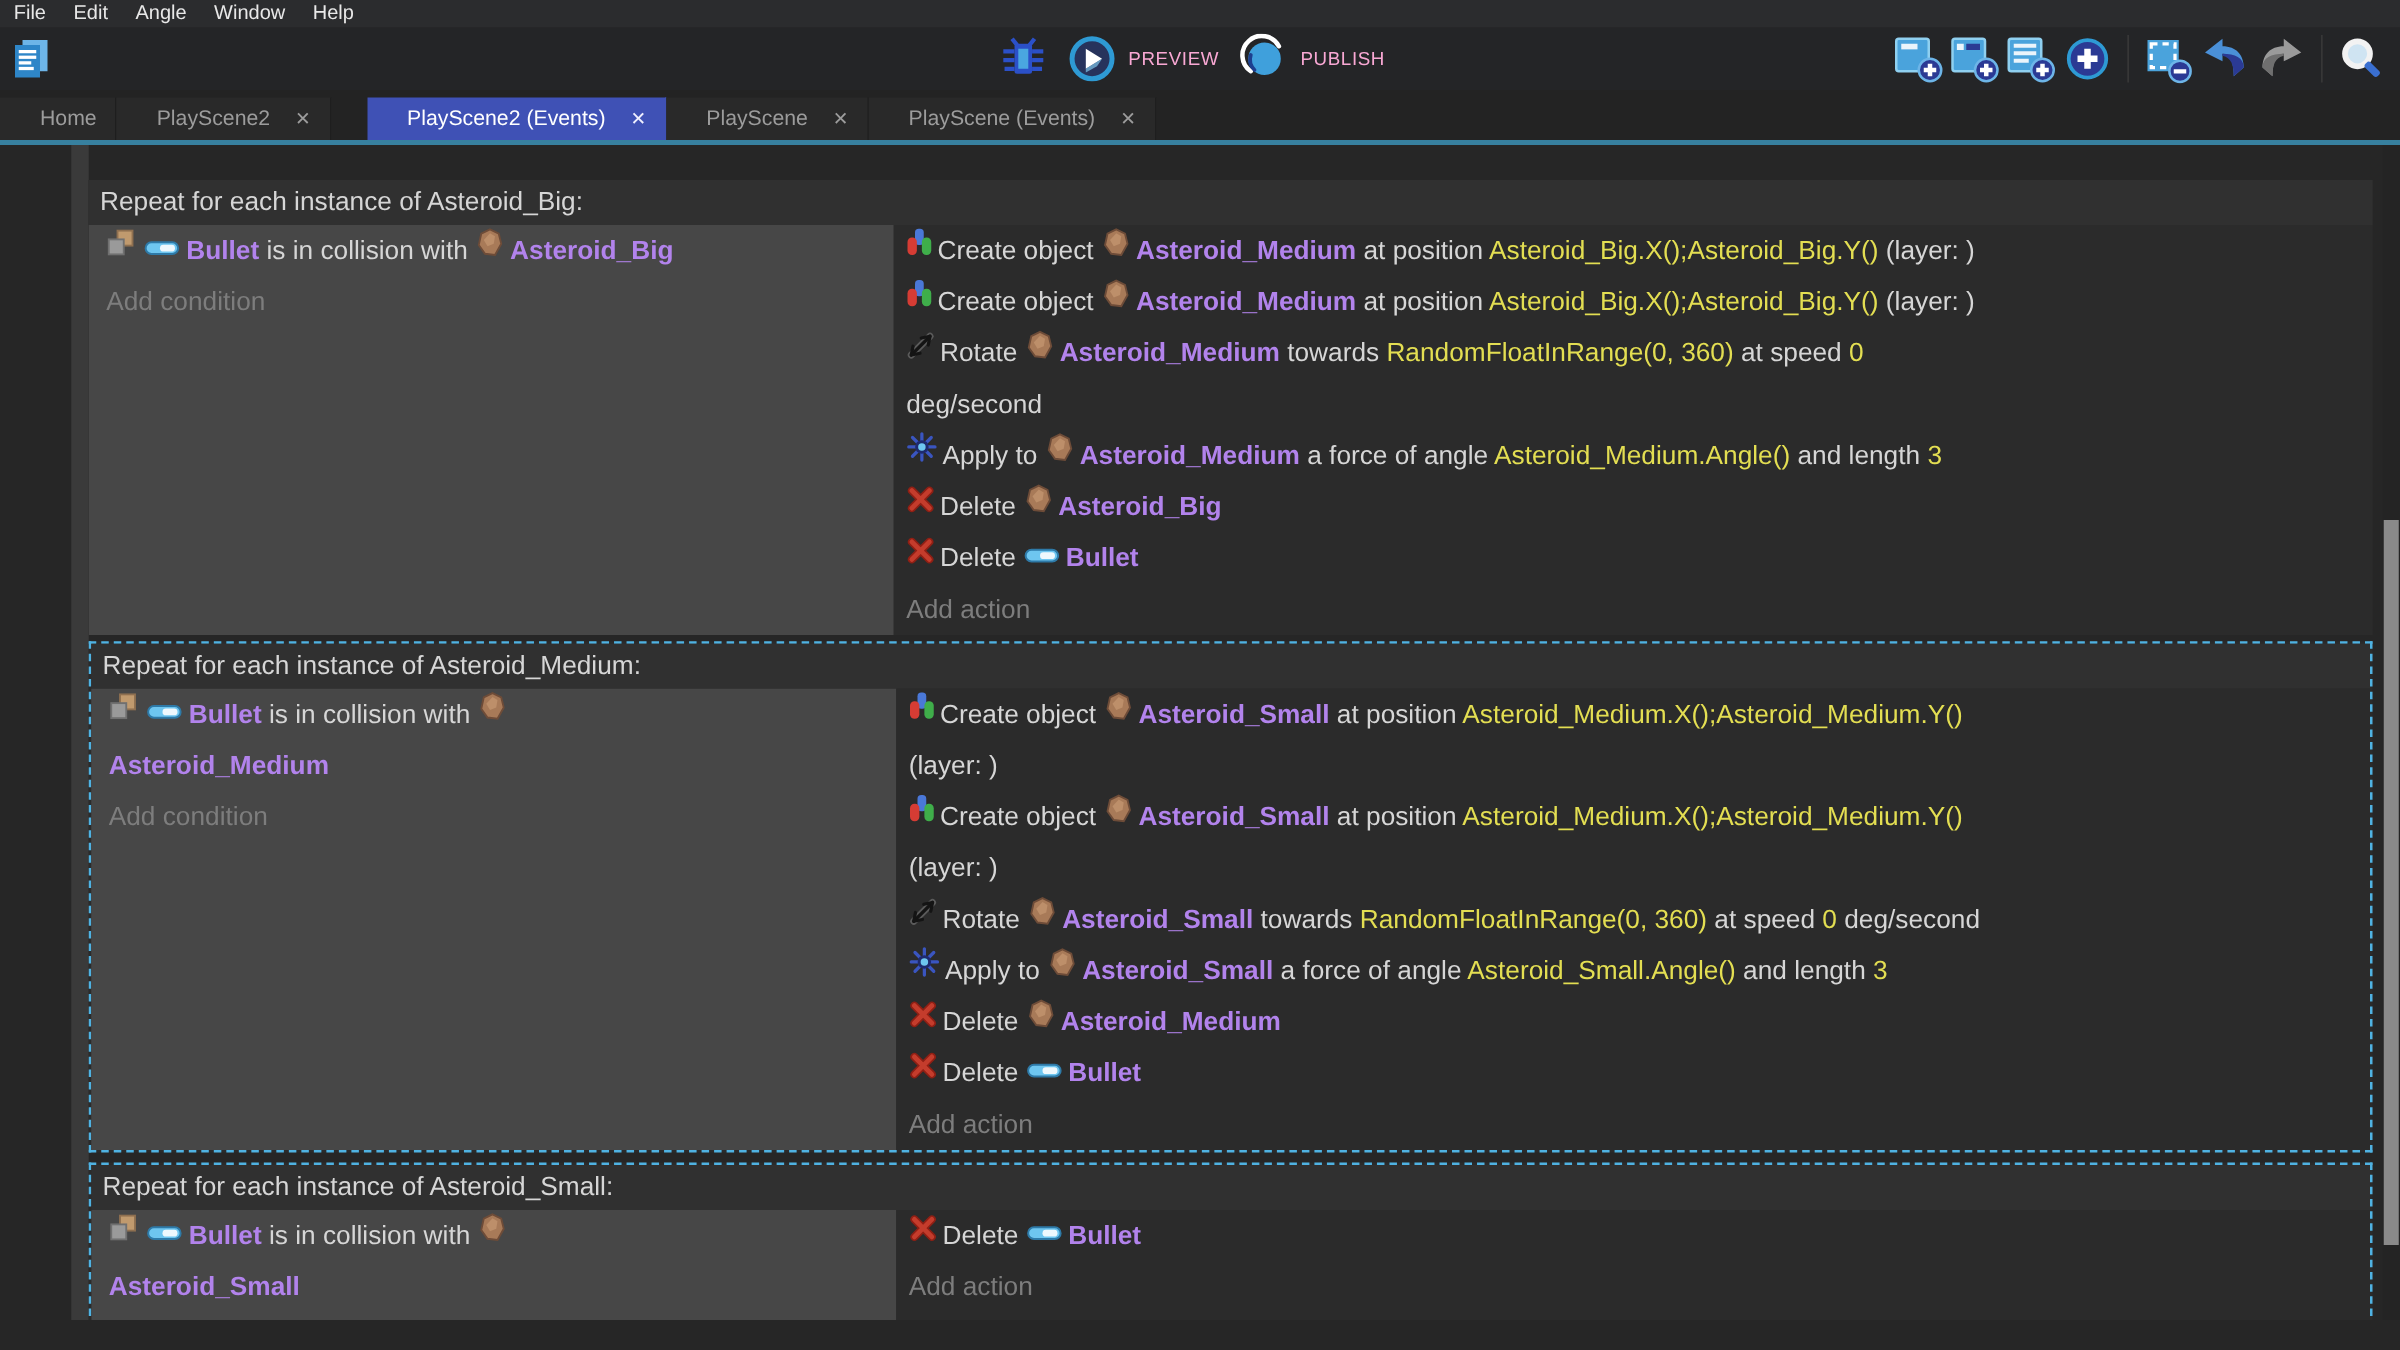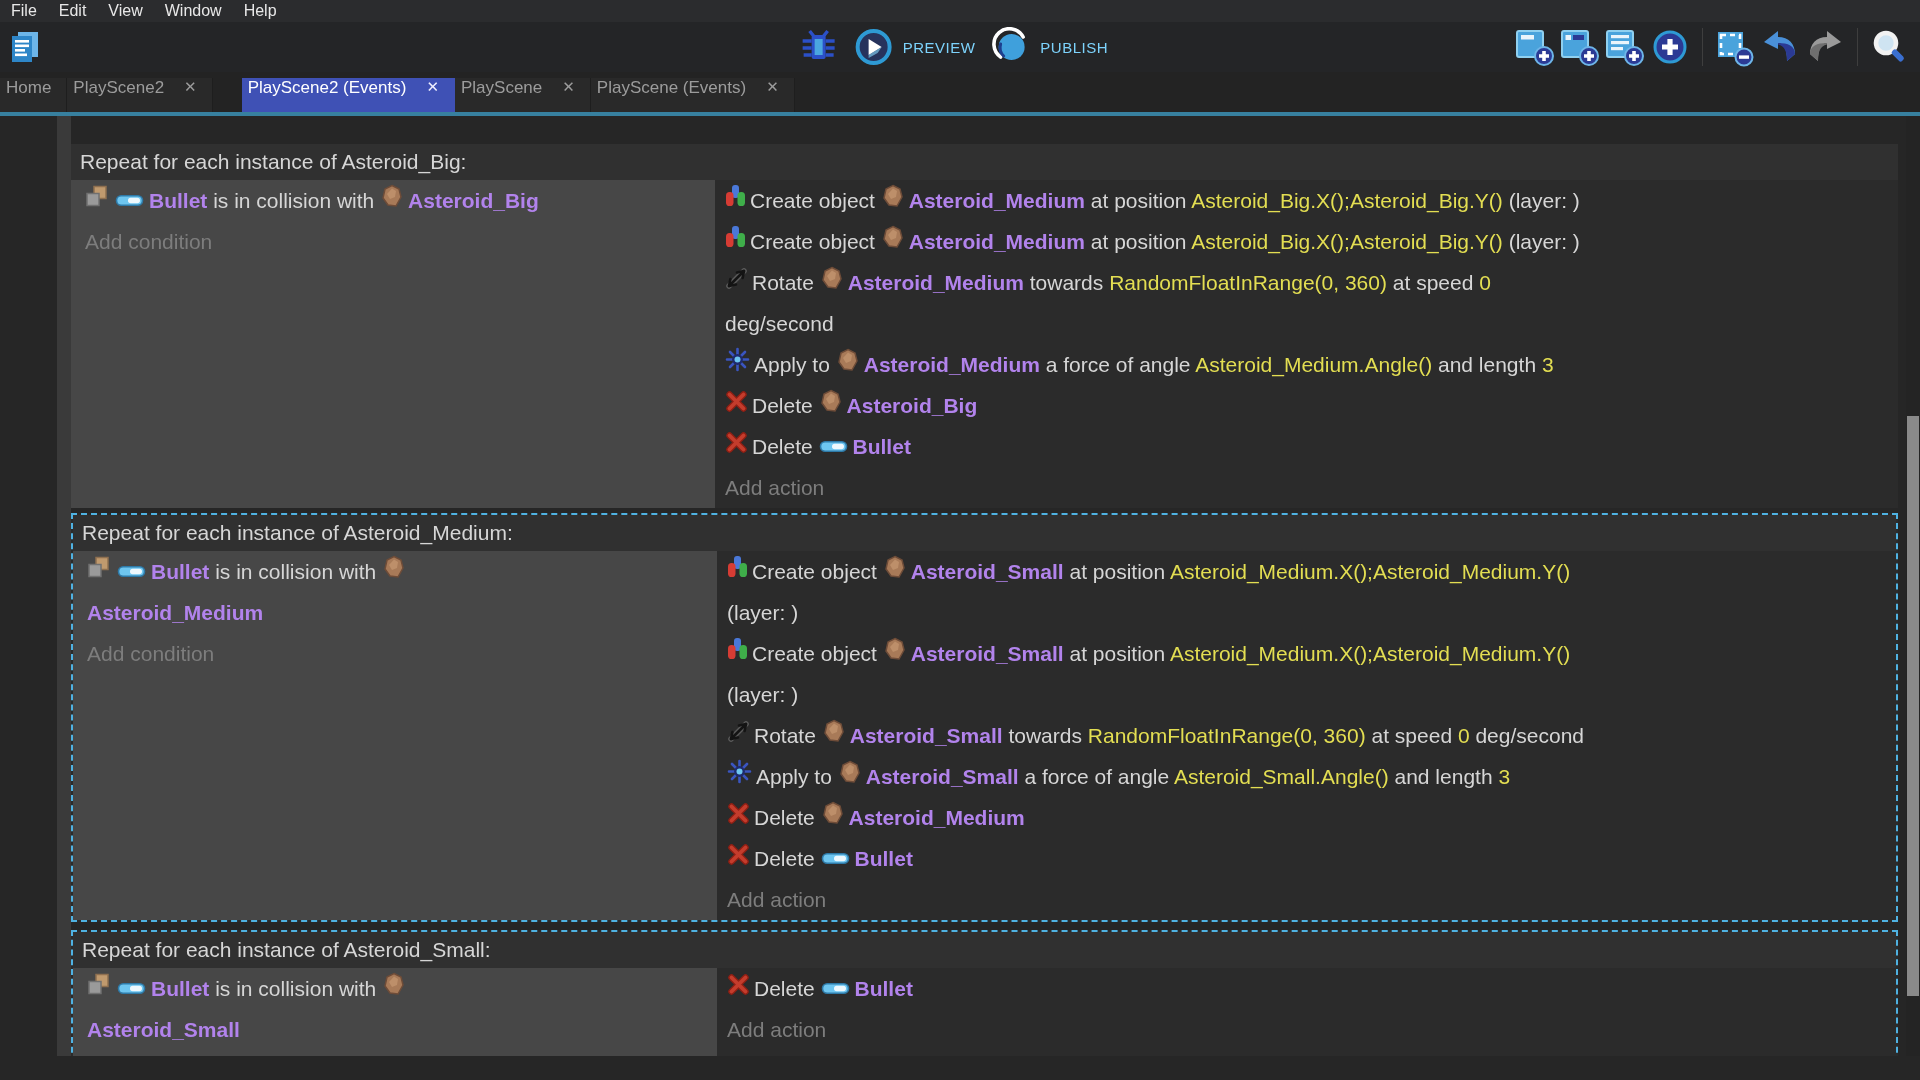--- a/index.html
+++ b/index.html
@@ -7,26 +7,26 @@
     width:1920px;height:1080px;overflow:hidden;background:#262626;
     font-family:"Liberation Sans",sans-serif;
     -webkit-font-smoothing:antialiased;
     --active-tab:#3f51b5;--sel:#4fb2e2;--obj:#b283ec;--expr:#e3de52;--accent-line:#37809f;
   }
   .menubar{height:22px;background:#2b2c2e;display:flex;align-items:center;color:#e8e8e8;font-size:16px;}
   .menu-item{padding:0 11px;cursor:default;}
   .toolbar{height:50px;background:#242527;position:relative;display:flex;align-items:center;}
   .tb-left{margin-left:8px;display:inline-flex;}
   .toolbar-center{position:absolute;left:50%;transform:translateX(-52%);display:flex;align-items:center;gap:16px;}
-  .tb-btn{display:flex;align-items:center;gap:9px;color:#7dd3fc;font-size:15px;letter-spacing:.5px;cursor:default;}
+  .tb-btn{display:flex;align-items:center;gap:9px;color:#f9a8d4;font-size:15px;letter-spacing:.5px;cursor:default;}
   .toolbar-right{margin-left:auto;display:flex;align-items:center;gap:5px;padding-right:12px;}
   .tb-sep{width:1px;height:38px;background:#3e3e3e;margin:0 7px;}
   .tb-icon{display:inline-flex;cursor:default;}
   .tabbar{height:40px;background:#232323;display:flex;align-items:flex-end;}
-  .tab{height:34px;display:flex;align-items:flex-start;padding:0 15px 0 6px;font-size:17px;color:#9c9c9c;background:#292929;border-right:1px solid #1e1e1e;cursor:default;white-space:nowrap;}
+  .tab{height:34px;display:flex;align-items:center;padding:0 15px 0 32px;font-size:17px;color:#9c9c9c;background:#292929;border-right:1px solid #1e1e1e;cursor:default;white-space:nowrap;}
   .tab.active{background:var(--active-tab);color:#ffffff;border-right-color:var(--active-tab);margin-left:29px;}
   .tab-close{margin-left:20px;font-size:15px;color:#9c9c9c;}
   .tab.active .tab-close{color:#f0f0ff;}
   .accent{height:4px;background:var(--accent-line);}
   .events-area{position:relative;height:940px;background:#262626;overflow:hidden;}
   .gutter{position:absolute;left:57px;top:0;bottom:0;width:14px;background:#3a3a3a;}
   .events-col{position:absolute;left:71px;right:22px;top:0;}
   .spacer{height:28px;}
   .event{background:#2b2b2b;box-sizing:border-box;}
   .event.selected{border:2px dashed var(--sel);}
@@ -45,21 +45,21 @@
   .scrollbar{position:absolute;right:0;top:0;bottom:0;width:14px;background:#242424;}
   .sb-thumb{position:absolute;left:1px;width:12px;top:300px;height:580px;background:#8a8a8a;}
 </style>
 </head>
 <body style="--active-tab: #3f51b5; --sel: #4fb2e2; --obj: #b283ec; --expr: #e3de52; --accent-line: #37809f;">
 
 <div class="app">
   <div class="menubar" id="menubar">
       <div class="menu-item">File</div>
       <div class="menu-item">Edit</div>
-      <div class="menu-item">View</div>
+      <div class="menu-item">Angle</div>
       <div class="menu-item">Window</div>
       <div class="menu-item">Help</div>
     </div>
 
   <div class="toolbar">
     <span class="tb-icon tb-left" id="pm-icon">
         <svg width="34" height="34" viewBox="0 0 34 34">
           <rect x="10" y="2" width="20" height="25" fill="#6db5e8"></rect>
           <rect x="4" y="6" width="20" height="26" fill="#2e86c8"></rect>
           <rect x="7" y="10" width="14" height="2.6" fill="#fff"></rect>

